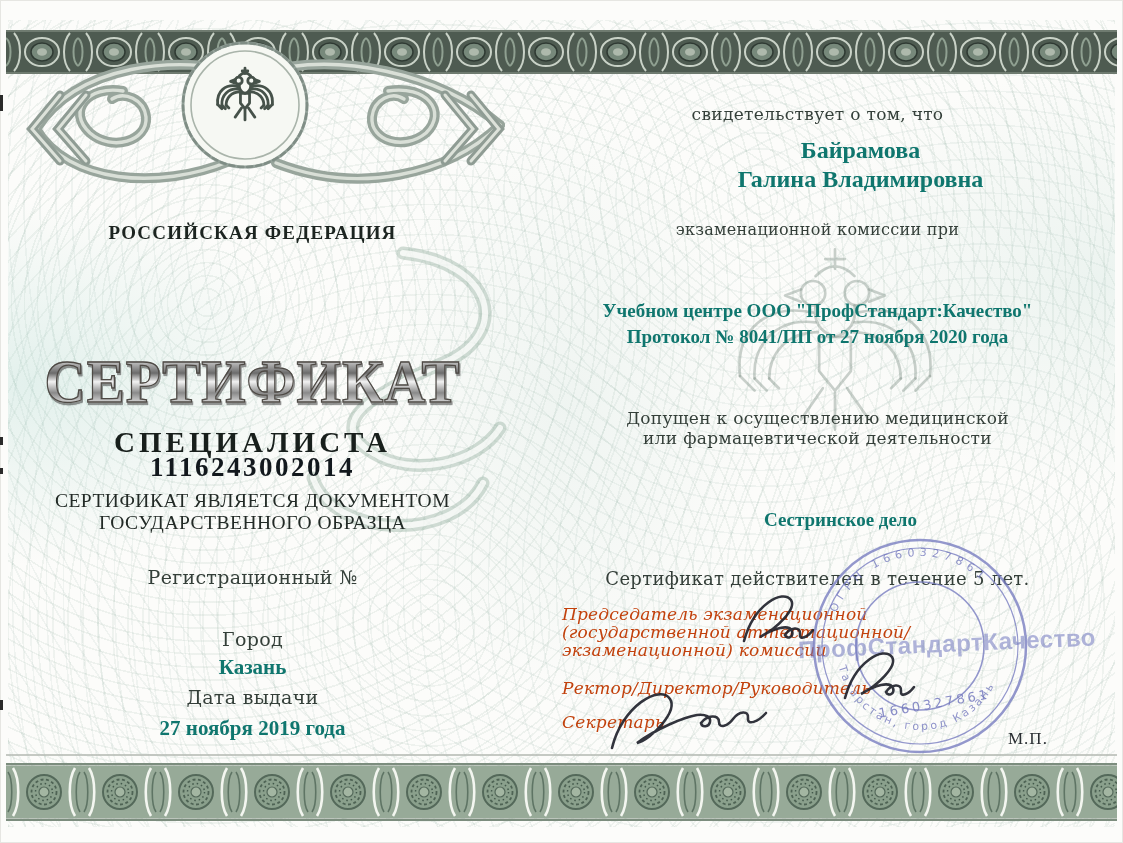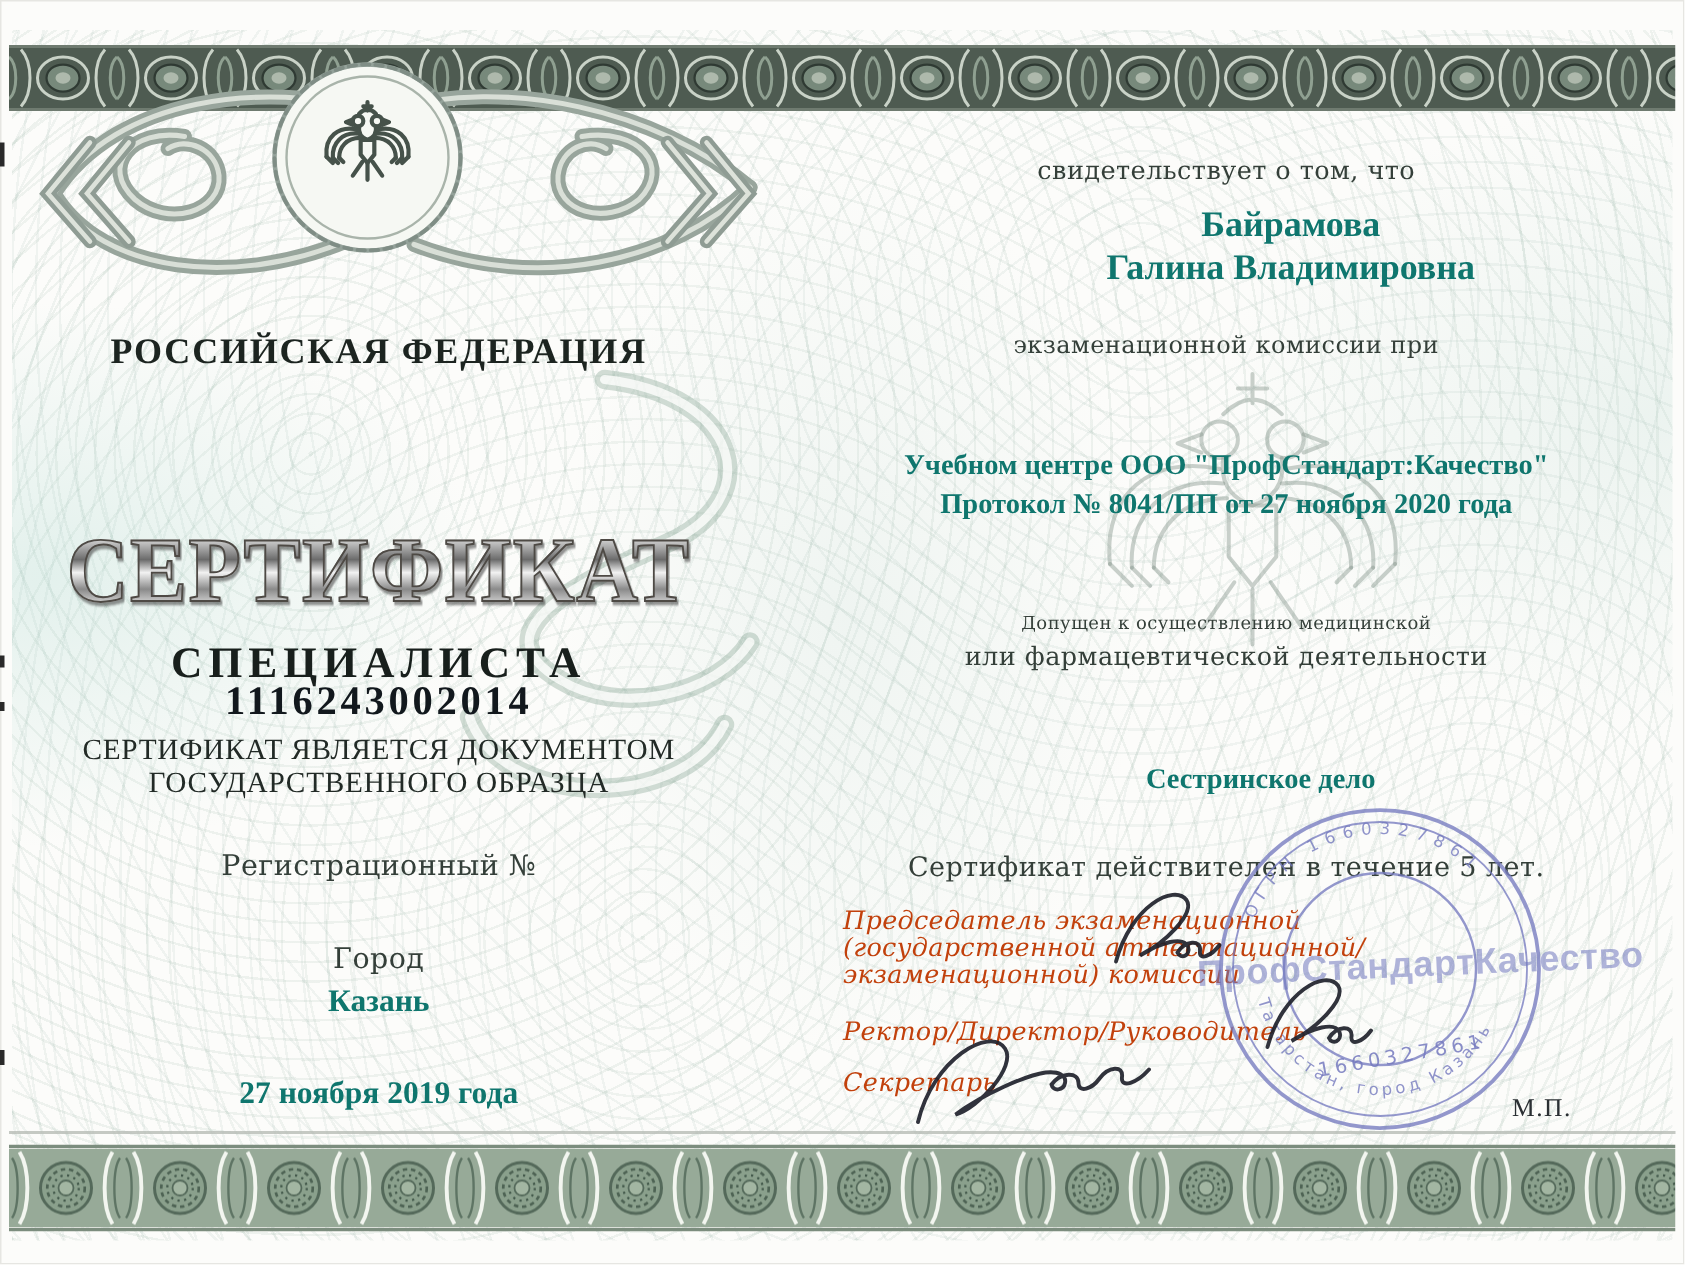--- a/index.html
+++ b/index.html
@@ -28,21 +28,21 @@
   .ornament{position:absolute;left:8px;top:33px;width:515px;height:170px;}
   .wm-eagle{position:absolute;left:695px;top:242px;width:280px;height:268px;color:rgba(128,145,136,0.42);}
   .wm-snake{position:absolute;left:238px;top:238px;width:300px;height:330px;opacity:.8;}
   .line{position:absolute;text-align:center;white-space:nowrap;}
   .lcol{left:10px;width:485px;}
   .rcol{left:585px;width:465px;}
   .rcol-name{left:628px;width:465px;}
   .rcol-spec{left:608px;width:465px;}
   .oldstyle{font-family:"DejaVu Serif", serif;color:#343f39;letter-spacing:.3px;}
   .ink-bold{font-weight:bold;color:#0f766e;}
-  .country{font-size:24px;font-weight:bold;letter-spacing:1.2px;color:#1c2420;text-align:center;}
+  .country{font-size:19px;font-weight:bold;letter-spacing:1.2px;color:#1c2420;text-align:center;}
   .cert-title{
     font-size:57px;font-weight:bold;letter-spacing:1px;line-height:1;
     background:linear-gradient(180deg,#fbfbfb 0%,#c9c9c9 18%,#6b6b6b 38%,#f2f2f2 52%,#8a8a8a 70%,#dedede 88%,#777 100%);
     -webkit-background-clip:text;background-clip:text;color:transparent;
     -webkit-text-stroke:1.2px #4e4a45;
     filter:drop-shadow(1.5px 2px 0.5px rgba(60,60,60,0.55));
     transform:scaleY(1.08);
   }
   .subtitle{font-size:29px;font-weight:bold;letter-spacing:4px;color:#181f1c;margin-top:12px;}
   .blank-num{font-size:27px;font-weight:bold;letter-spacing:2.5px;color:#12181d;}
@@ -156,29 +156,30 @@
 
   <div class="line lcol country" style="top:222px">РОССИЙСКАЯ ФЕДЕРАЦИЯ</div>
   <div class="line lcol cert-title" style="top:352px">СЕРТИФИКАТ</div>
   <div class="line lcol subtitle" style="top:414px">СПЕЦИАЛИСТА</div>
   <div class="line lcol blank-num" style="top:452px">1116243002014</div>
   <div class="line lcol note" style="top:490px">СЕРТИФИКАТ ЯВЛЯЕТСЯ ДОКУМЕНТОМ</div>
   <div class="line lcol note" style="top:512px">ГОСУДАРСТВЕННОГО ОБРАЗЦА</div>
   <div class="line lcol oldstyle" style="top:566px;font-size:19px">Регистрационный №</div>
   <div class="line lcol oldstyle" style="top:628px;font-size:19px">Город</div>
   <div class="line lcol ink-bold" style="top:655px;font-size:21px">Казань</div>
+  <div class="line lcol oldstyle" style="top:686px;font-size:19px">Дата выдачи</div>
   <div class="line lcol ink-bold" style="top:716px;font-size:21px">27 ноября 2019 года</div>
 
   <div class="line rcol oldstyle" style="top:104px;font-size:17px">свидетельствует о том, что</div>
   <div class="line rcol-name ink-bold" style="top:137px;font-size:24px">Байрамова</div>
   <div class="line rcol-name ink-bold" style="top:166px;font-size:24px">Галина Владимировна</div>
   <div class="line rcol oldstyle" style="top:220px;font-size:16px">экзаменационной комиссии при</div>
   <div class="line rcol ink-bold" style="top:300px;font-size:19px">Учебном центре ООО "ПрофСтандарт:Качество"</div>
   <div class="line rcol ink-bold" style="top:326px;font-size:19px">Протокол № 8041/ПП от 27 ноября 2020 года</div>
-  <div class="line rcol oldstyle" style="top:408px;font-size:12px">Допущен к осуществлению медицинской</div>
+  <div class="line rcol oldstyle" style="top:408px;font-size:17px">Допущен к осуществлению медицинской</div>
   <div class="line rcol oldstyle" style="top:428px;font-size:17px">или фармацевтической деятельности</div>
   <div class="line rcol-spec ink-bold" style="top:509px;font-size:19px">Сестринское дело</div>
   <div class="line rcol oldstyle" style="top:568px;font-size:18px">Сертификат действителен в течение 5 лет.</div>
 
   <div class="sig-label" style="top:604px">Председатель экзаменационной</div>
   <div class="sig-label" style="top:622px">(государственной аттестационной/</div>
   <div class="sig-label" style="top:640px">экзаменационной) комиссии</div>
   <div class="sig-label" style="top:678px">Ректор/Директор/Руководитель</div>
   <div class="sig-label" style="top:712px">Секретарь</div>
   <div class="mp">М.П.</div>

